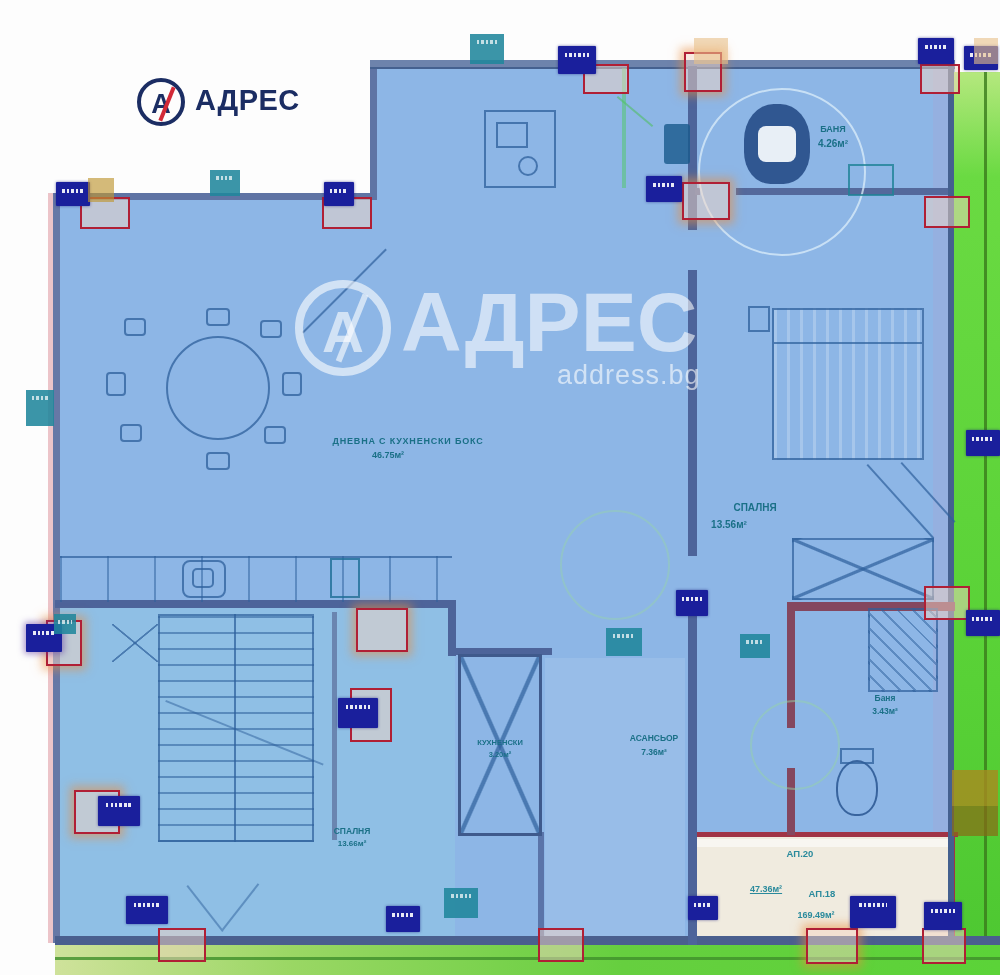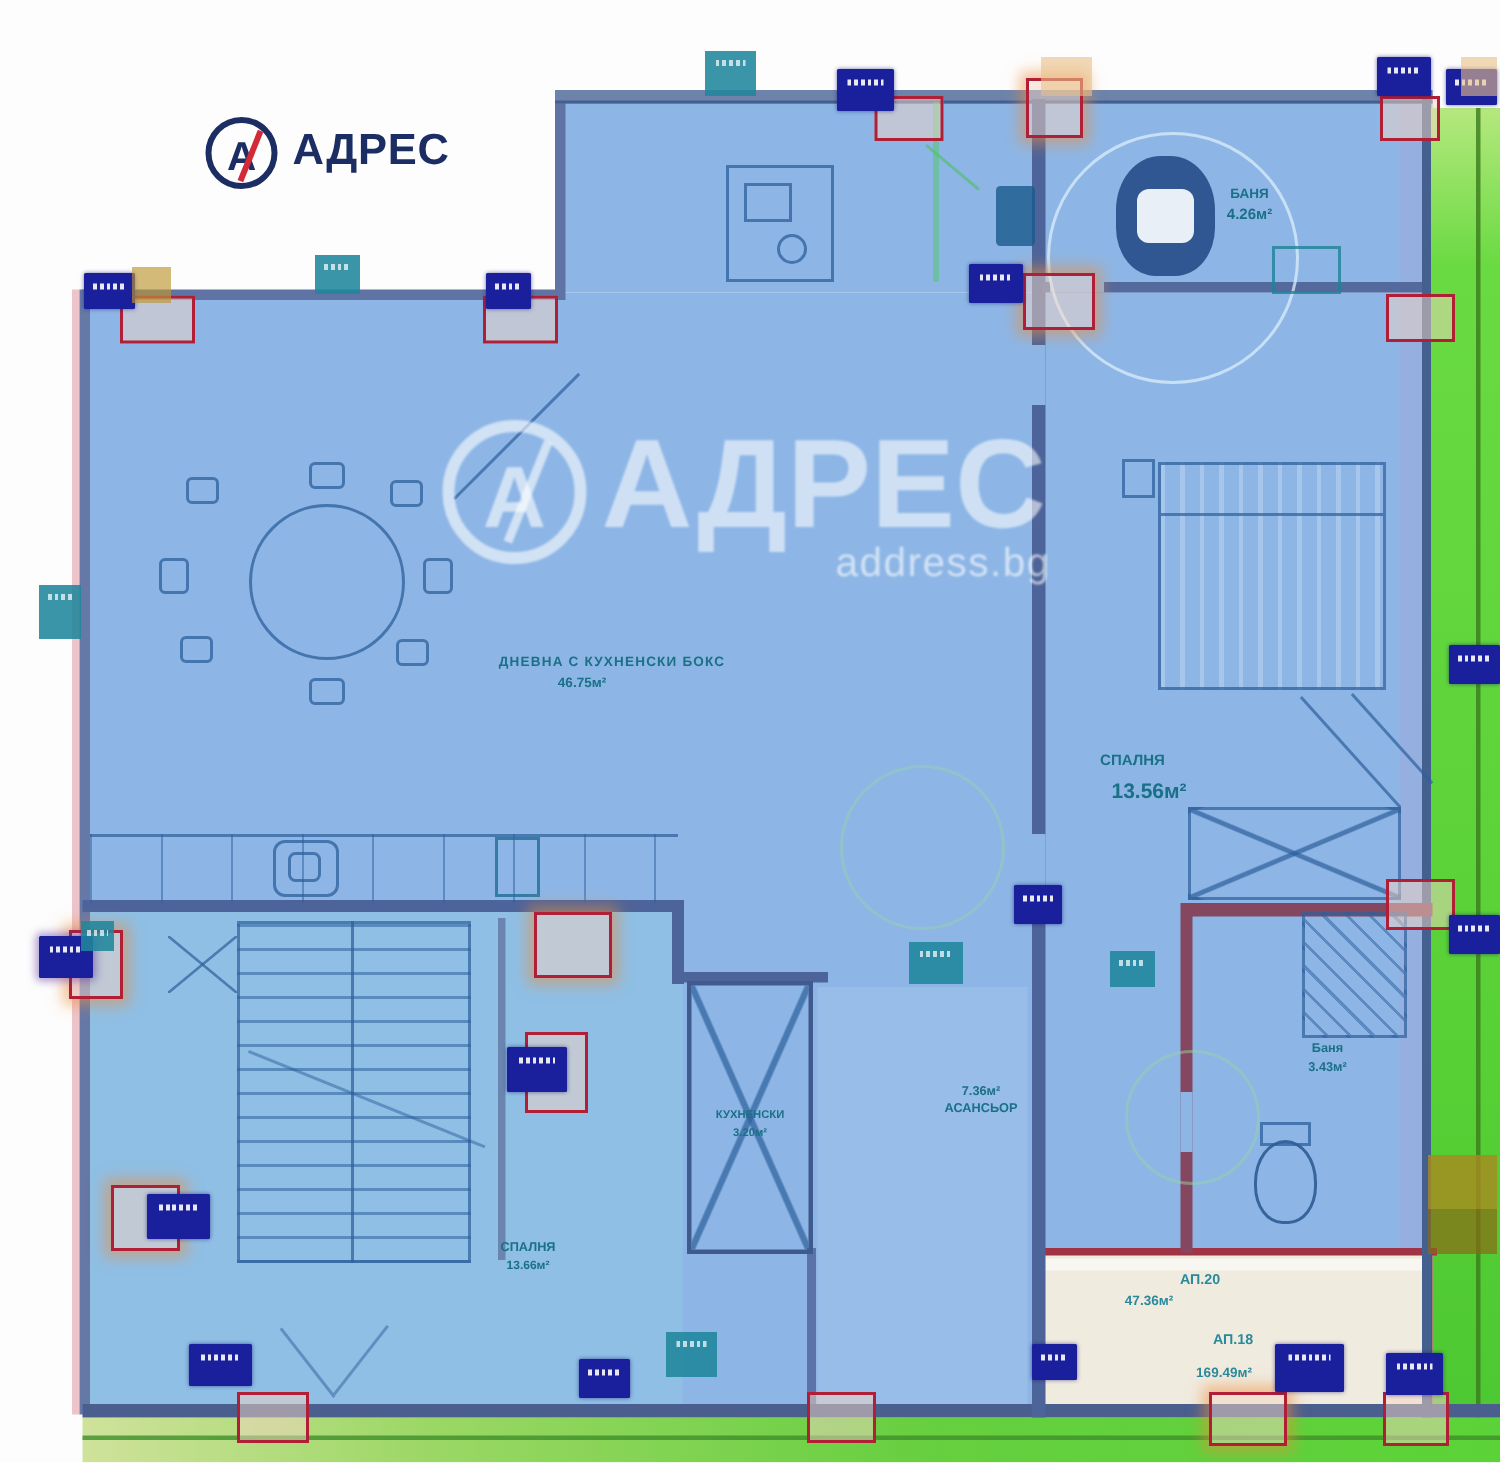--- a/index.html
+++ b/index.html
@@ -170,33 +170,33 @@
     <div class="abs teal" style="left:54px;top:614px;width:22px;height:20px;"></div>
     <div class="abs olive" style="left:88px;top:178px;width:26px;height:24px;"></div>
     <div class="abs olive" style="left:694px;top:38px;width:34px;height:26px;background:rgba(232,192,136,.6);"></div>
     <div class="abs olive" style="left:974px;top:38px;width:24px;height:26px;background:rgba(232,192,136,.6);"></div>
     <div class="abs olive" style="left:952px;top:770px;width:46px;height:36px;background:rgba(169,138,31,.8);"></div>
     <div class="abs olive" style="left:952px;top:806px;width:46px;height:30px;background:rgba(138,106,21,.7);"></div>
 
     <div class="lbl" style="left:408px;top:436px;font-size:9px;letter-spacing:.8px;">ДНЕВНА С КУХНЕНСКИ БОКС</div>
     <div class="lbl" style="left:388px;top:450px;font-size:9px;">46.75м²</div>
     <div class="lbl" style="left:755px;top:502px;font-size:10px;">СПАЛНЯ</div>
-    <div class="lbl" style="left:766px;top:519px;font-size:14px;">13.56м²</div>
+    <div class="lbl" style="left:729px;top:519px;font-size:10px;">13.56м²</div>
     <div class="lbl" style="left:833px;top:124px;font-size:9px;">БАНЯ</div>
     <div class="lbl" style="left:833px;top:138px;font-size:10px;">4.26м²</div>
     <div class="lbl" style="left:654px;top:733px;font-size:8.5px;">АСАНСЬОР</div>
-    <div class="lbl" style="left:654px;top:722px;font-size:8.5px;">7.36м²</div>
+    <div class="lbl" style="left:654px;top:747px;font-size:8.5px;">7.36м²</div>
     <div class="lbl" style="left:500px;top:738px;font-size:7.5px;">КУХНЕНСКИ</div>
     <div class="lbl" style="left:500px;top:750px;font-size:7.5px;">3.20м²</div>
     <div class="lbl" style="left:352px;top:826px;font-size:8.5px;">СПАЛНЯ</div>
     <div class="lbl" style="left:352px;top:839px;font-size:8px;">13.66м²</div>
     <div class="lbl" style="left:885px;top:693px;font-size:8.5px;">Баня</div>
     <div class="lbl" style="left:885px;top:706px;font-size:8.5px;">3.43м²</div>
     <div class="lbl" style="left:800px;top:848px;font-size:9.5px;color:#2a8a9c;">АП.20</div>
-    <div class="lbl" style="left:766px;top:862px;font-size:9px;color:#2a8a9c;">47.36м²</div>
+    <div class="lbl" style="left:766px;top:884px;font-size:9px;color:#2a8a9c;text-decoration:underline;">47.36м²</div>
     <div class="lbl" style="left:822px;top:888px;font-size:9.5px;color:#2a8a9c;">АП.18</div>
     <div class="lbl" style="left:816px;top:910px;font-size:9px;color:#2a8a9c;">169.49м²</div>
   </div>
 
   <div class="abs" style="left:135px;top:72px;width:160px;height:56px;">
     <div class="abs navy" style="left:2px;top:6px;width:48px;height:48px;border:4px solid #1b2d63;border-radius:50%;"></div>
     <div class="abs navy" style="left:2px;top:10px;width:48px;height:48px;font-size:27px;font-weight:800;text-align:center;line-height:44px;">А</div>
     <div class="abs" style="left:30px;top:14px;width:4px;height:36px;background:#d22a38;transform:rotate(22deg);"></div>
     <div class="abs navy" style="left:60px;top:12px;font-size:29px;font-weight:800;letter-spacing:.5px;">АДРЕС</div>
   </div>

